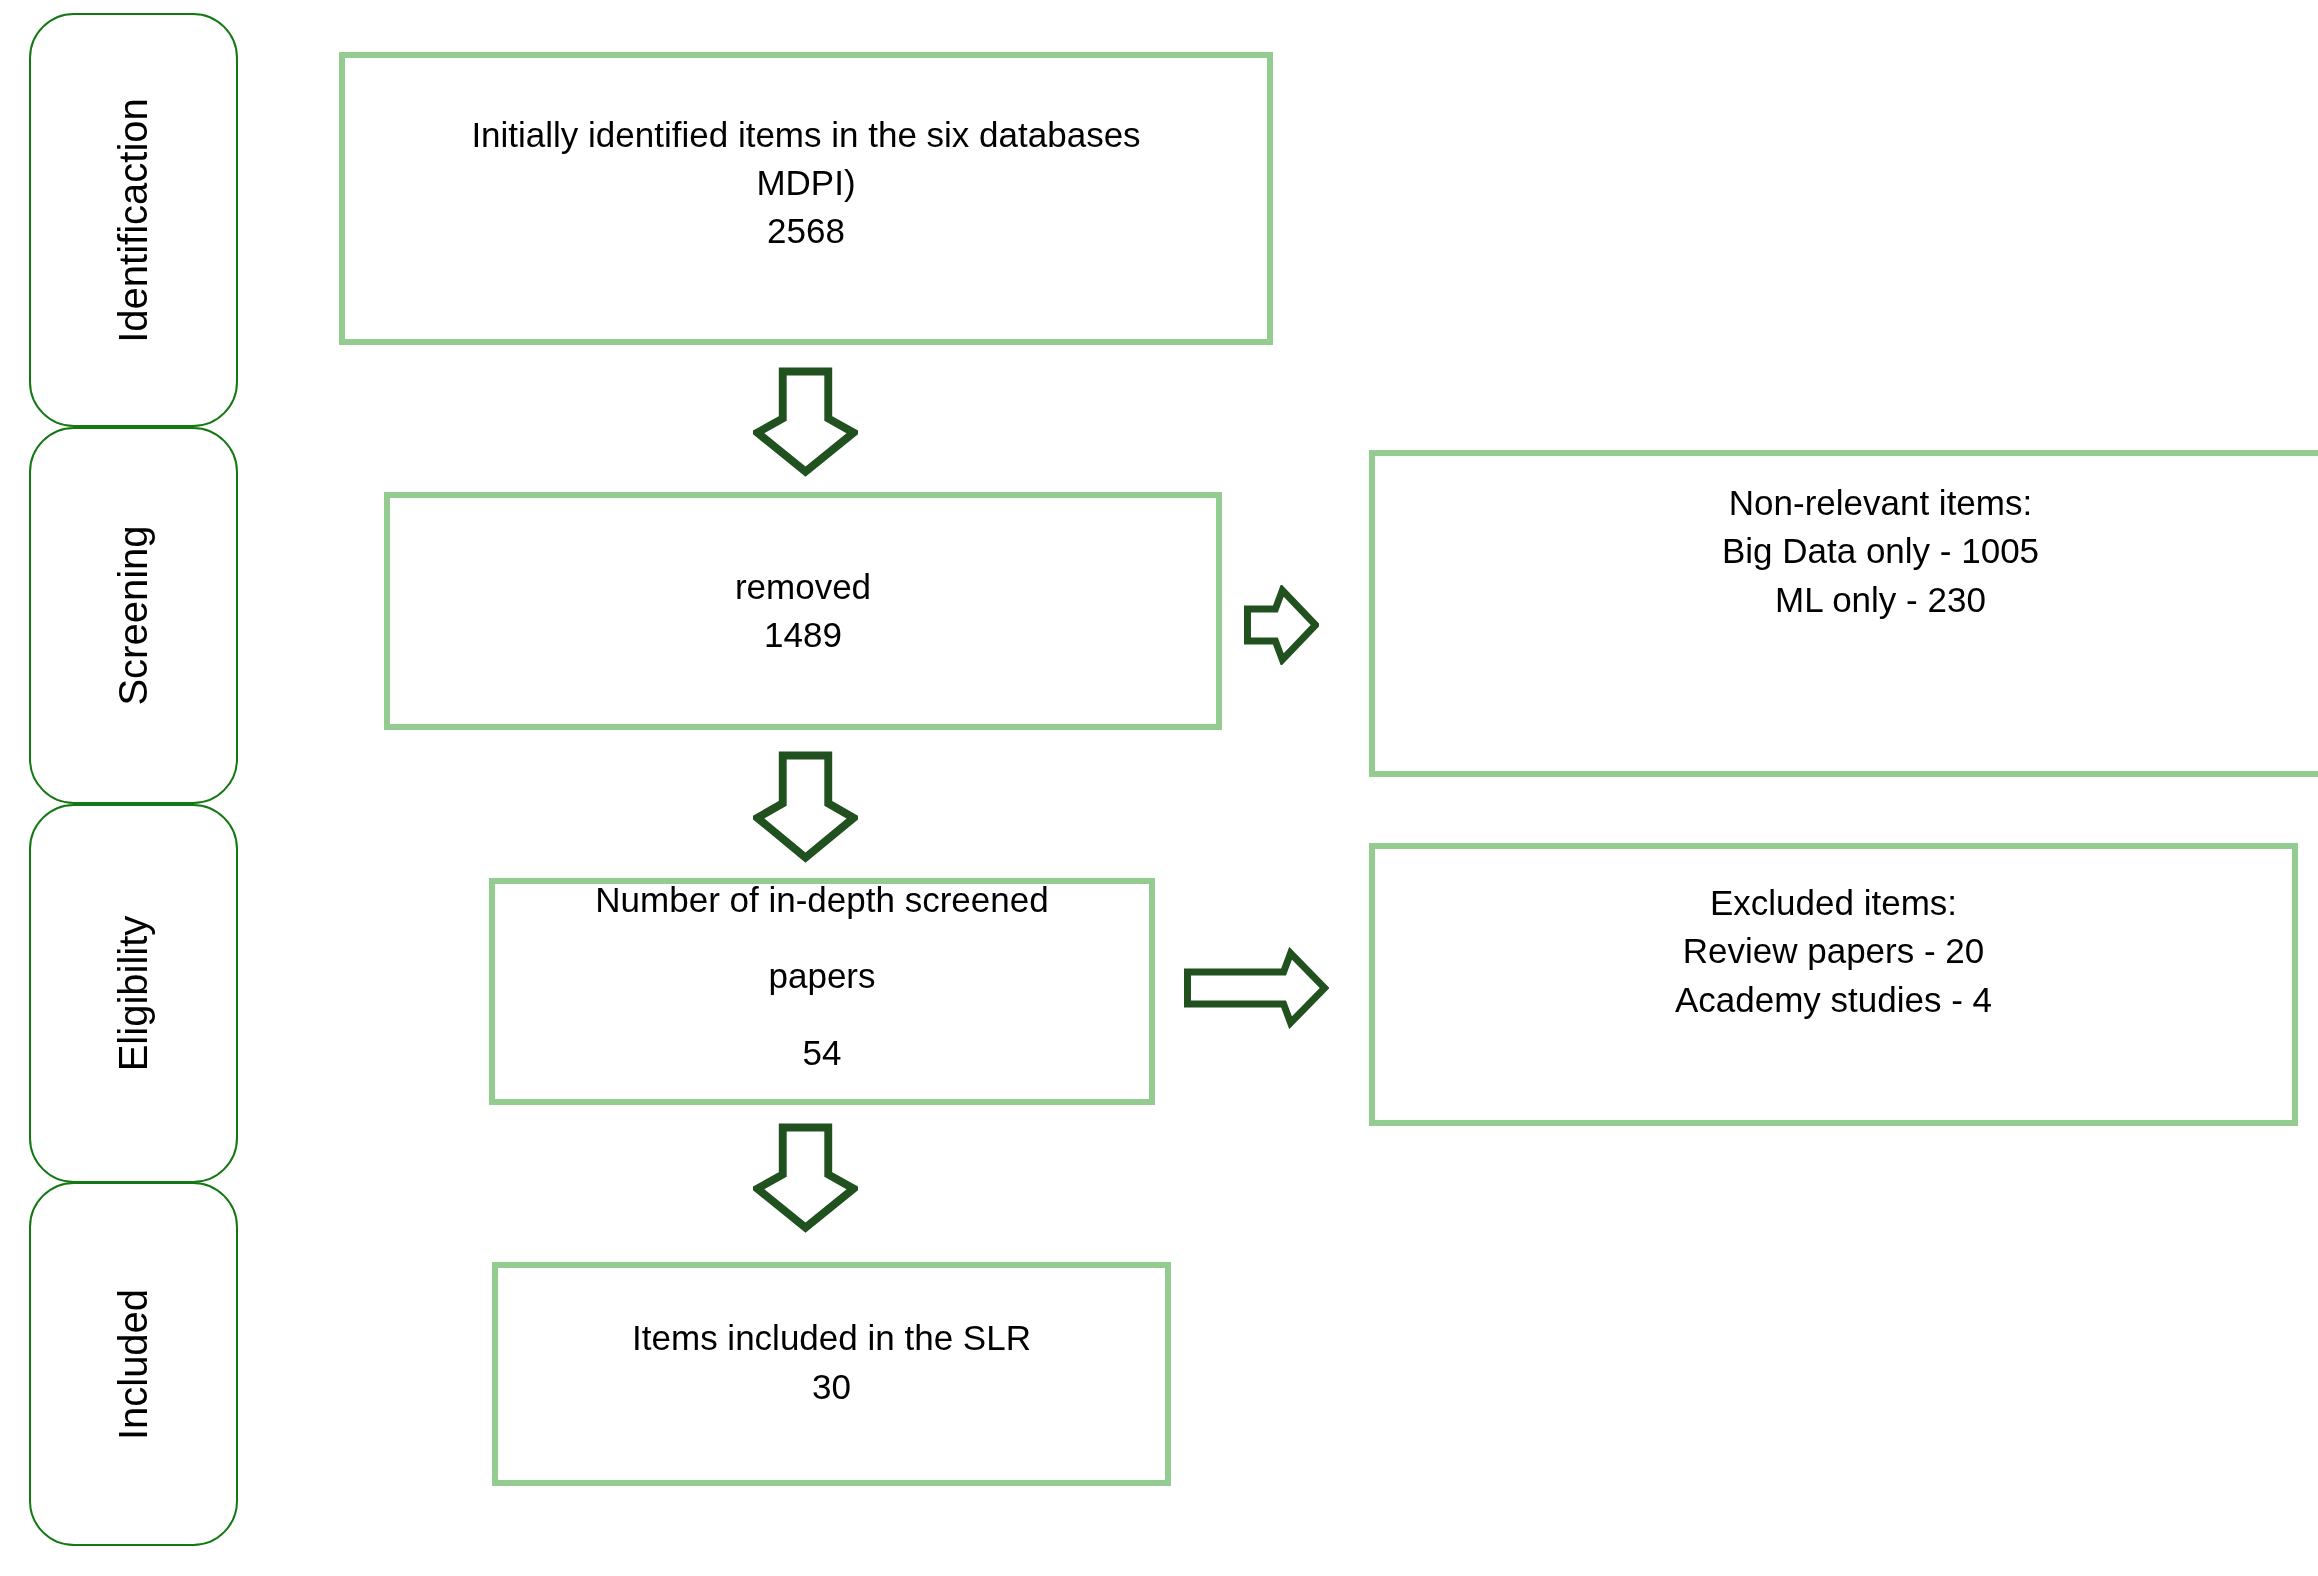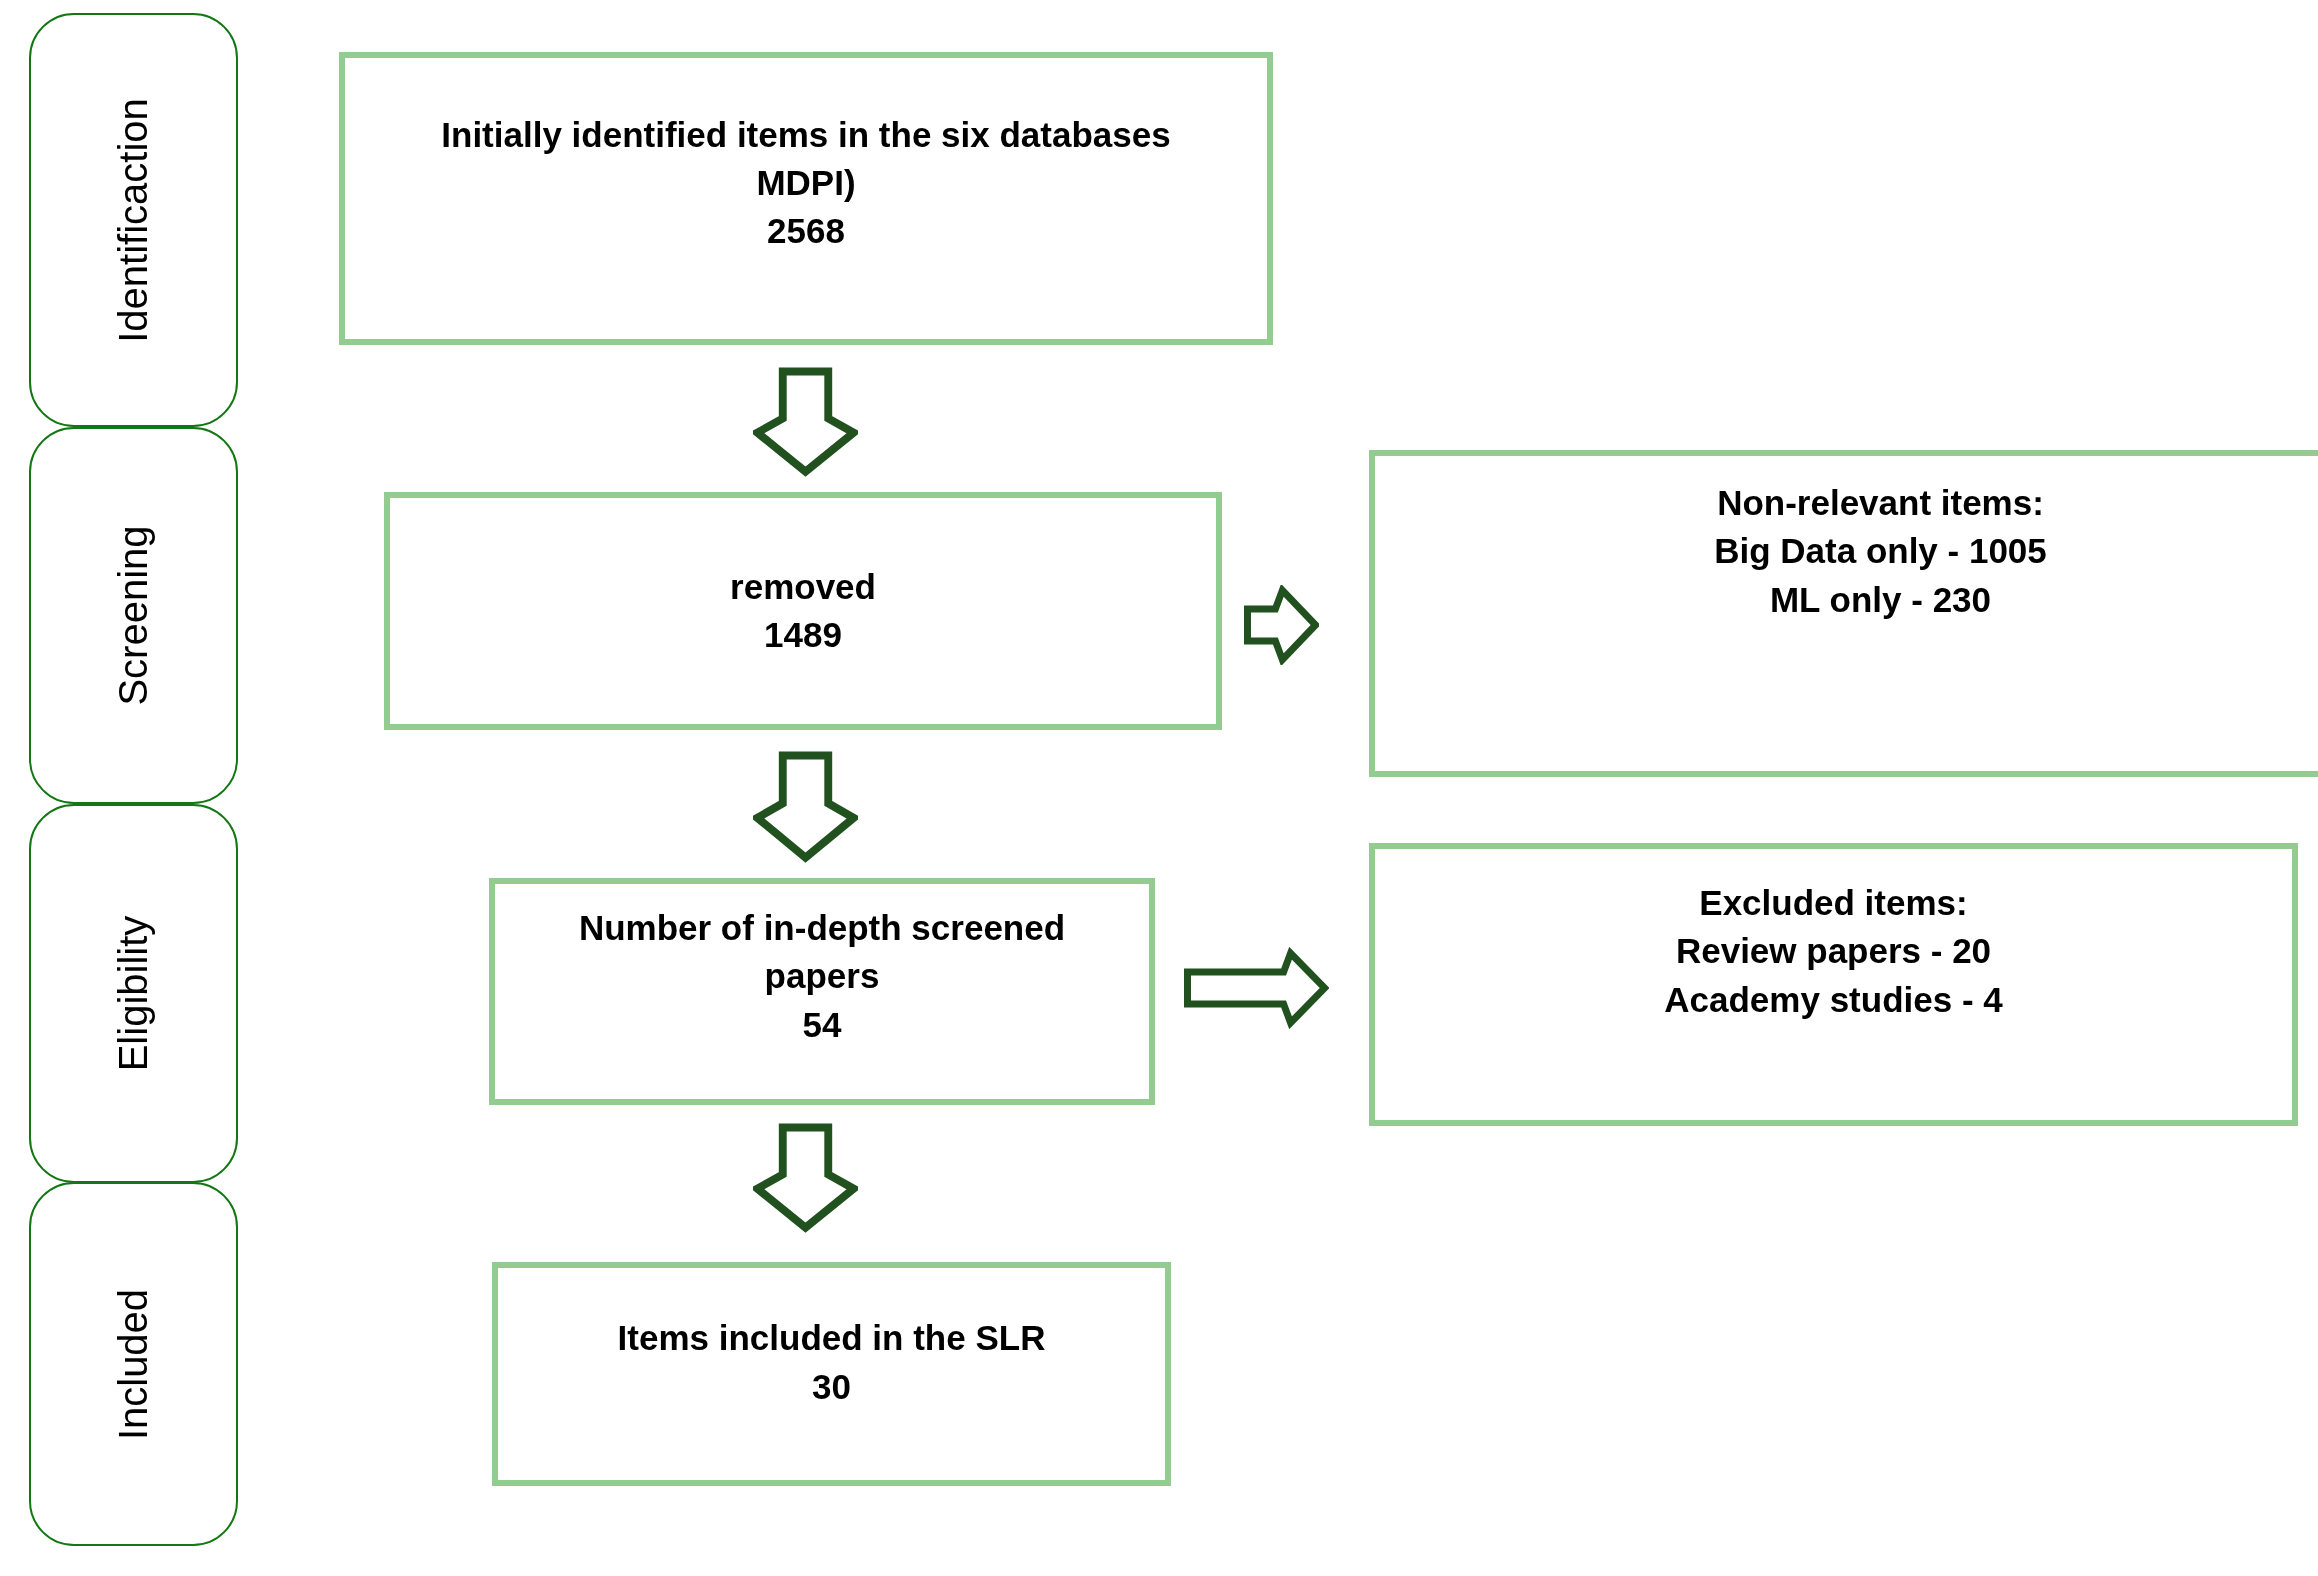--- a/index.html
+++ b/index.html
@@ -31,21 +31,21 @@
     font-size:40px;
     color:var(--text);
   }
   .flowbox{
     position:absolute;
     background:var(--bg);
     border:6.1px solid var(--box-border);
     display:flex;flex-direction:column;
     align-items:center;justify-content:center;
     text-align:center;
-    font-size:35px;line-height:1.38;font-weight:bold;
+    font-size:35px;line-height:1.38;
   }
   .flowbox.top-align{justify-content:flex-start;}
   .line{display:block;}
   .arrow{position:absolute;}
   .arrow svg{display:block;width:100%;height:100%;}
   .arrow path{fill:#ffffff;stroke:var(--arrow-stroke);}
 </style>
 </head>
 <body>
 
@@ -66,21 +66,21 @@
   <span class="line">Initially identified items in the six databases</span>
   <span class="line">MDPI)</span>
   <span class="line">2568</span>
 </div>
 
 <div class="flowbox" style="left:384px;top:492px;width:838px;height:238px;">
   <span class="line">removed</span>
   <span class="line">1489</span>
 </div>
 
-<div class="flowbox" style="left:489px;top:878px;width:666px;height:227px;padding-bottom:30px;">
+<div class="flowbox" style="left:489px;top:878px;width:666px;height:227px;padding-bottom:30px;gap:28px;">
   <span class="line">Number of in-depth screened</span>
   <span class="line">papers</span>
   <span class="line">54</span>
 </div>
 
 <div class="flowbox" style="left:492px;top:1262px;width:679px;height:224px;padding-bottom:23px;">
   <span class="line">Items included in the SLR</span>
   <span class="line">30</span>
 </div>
 

